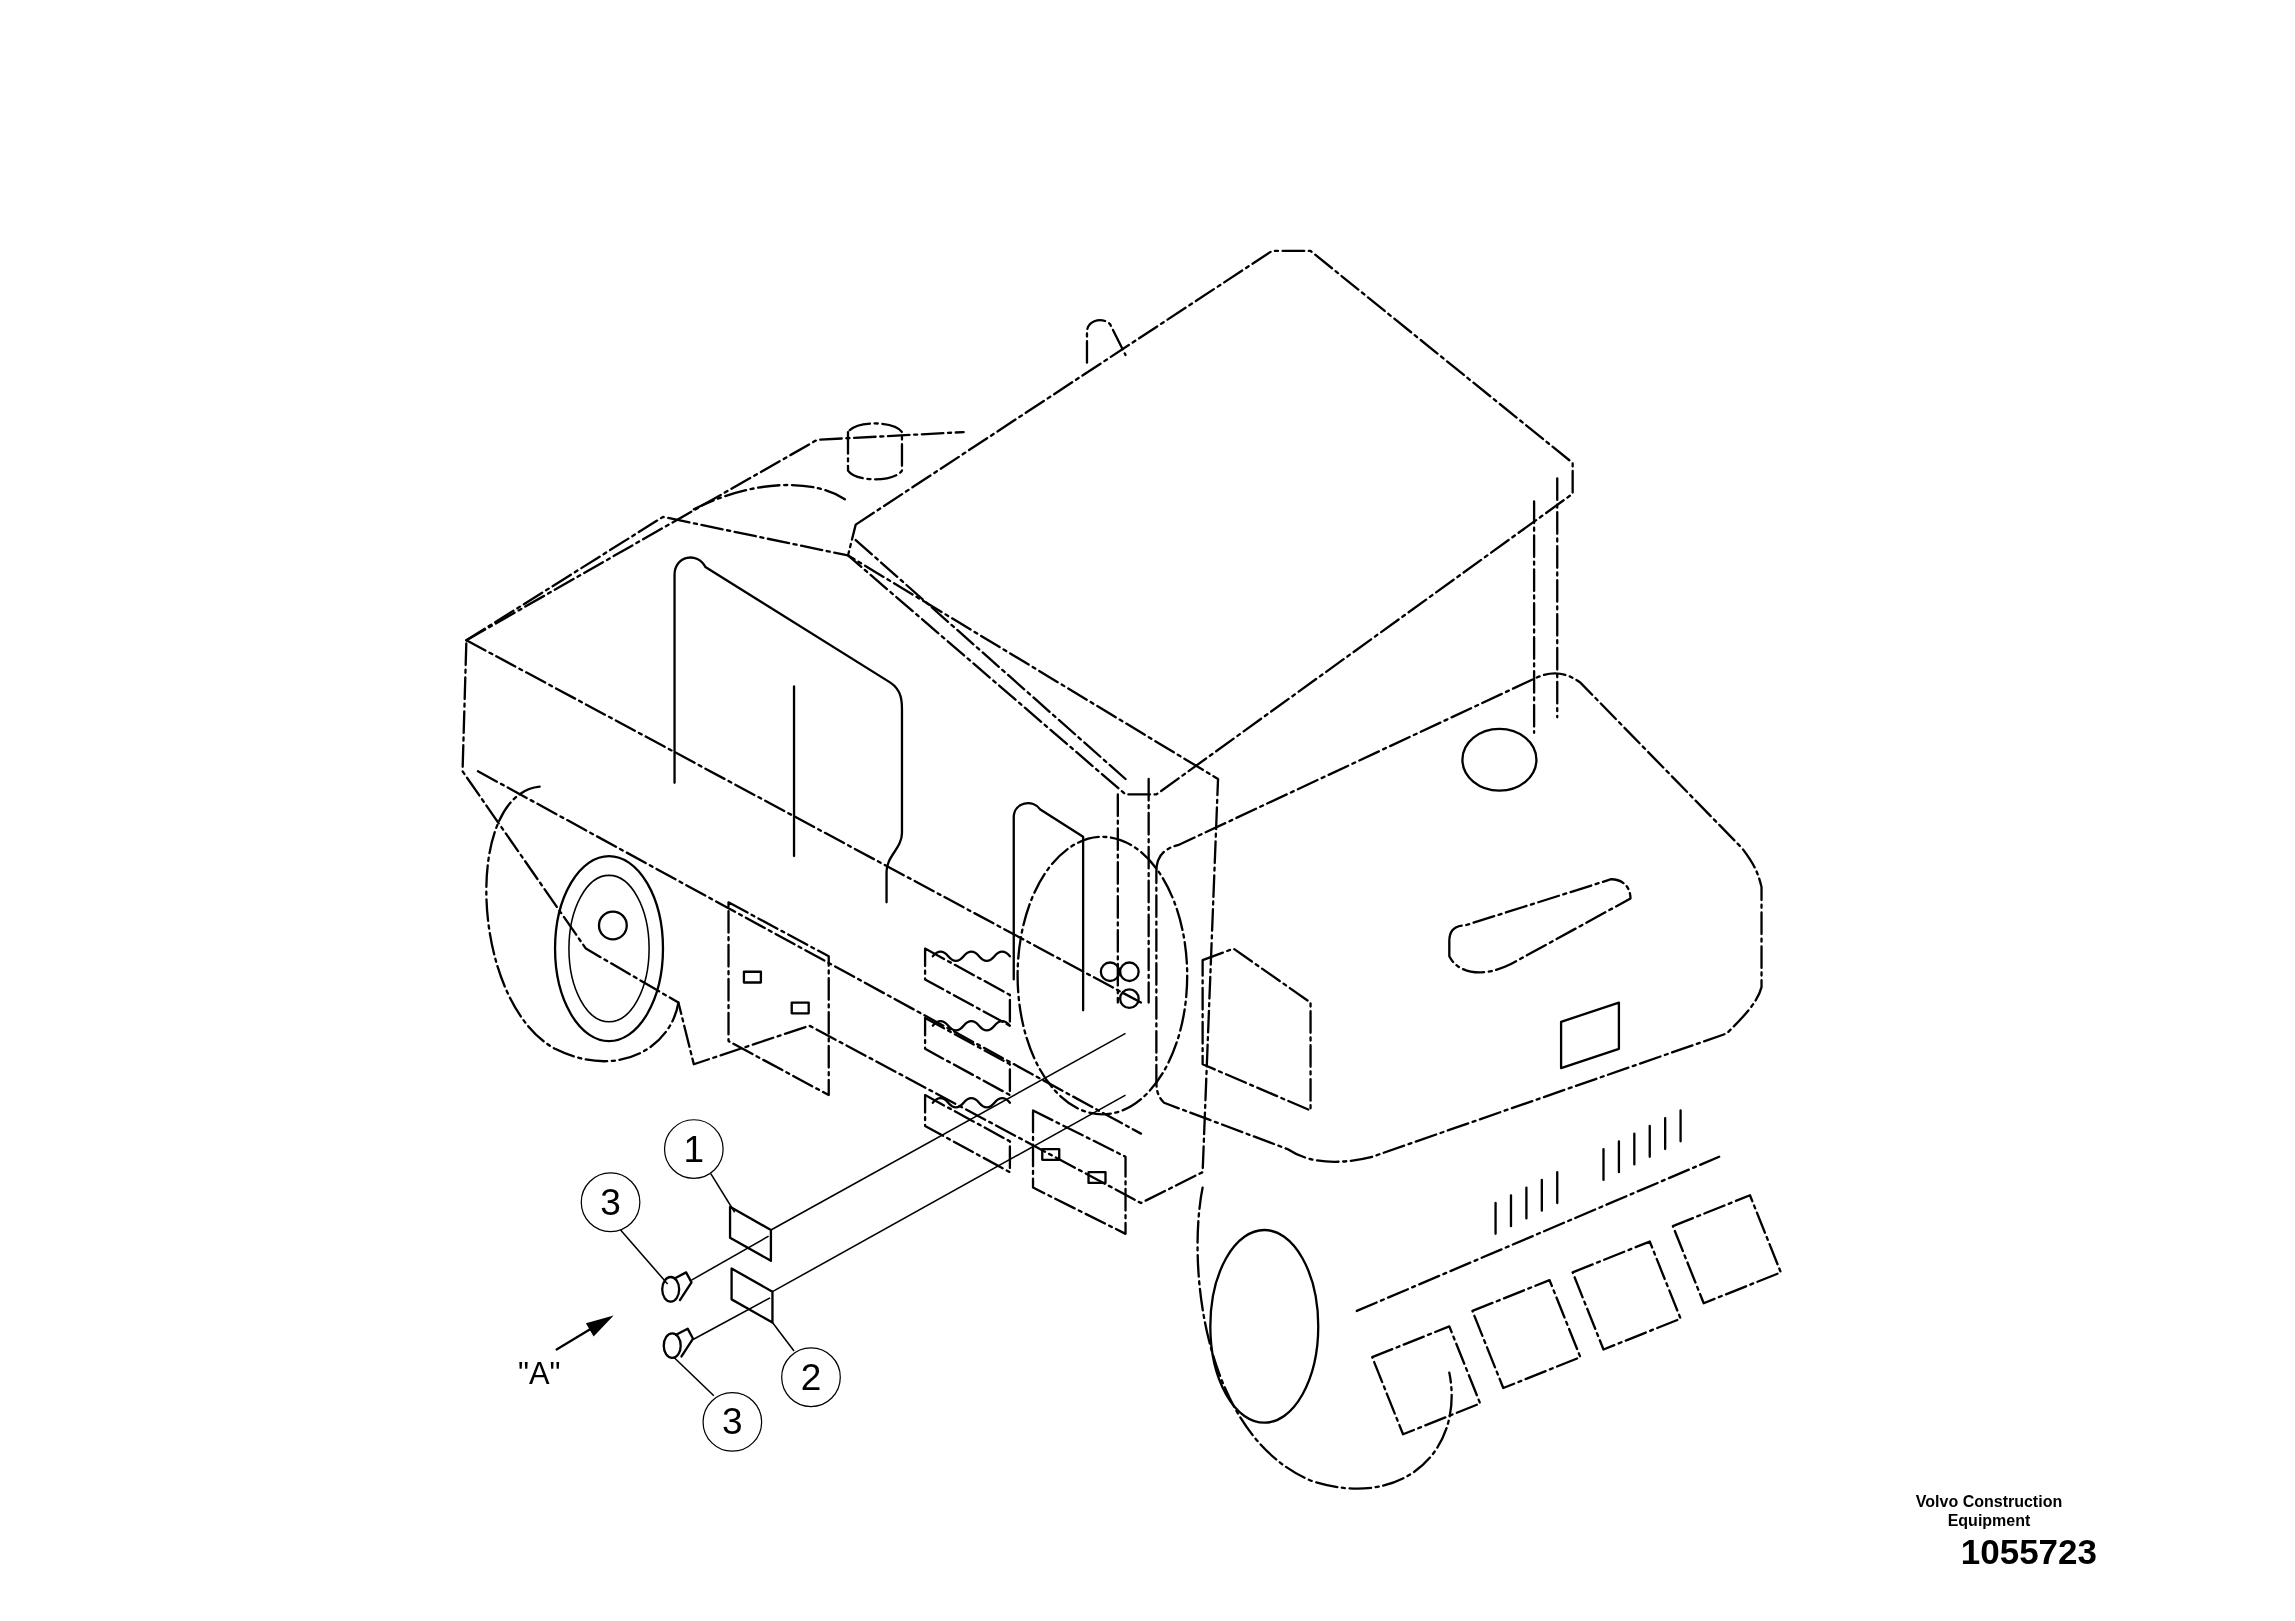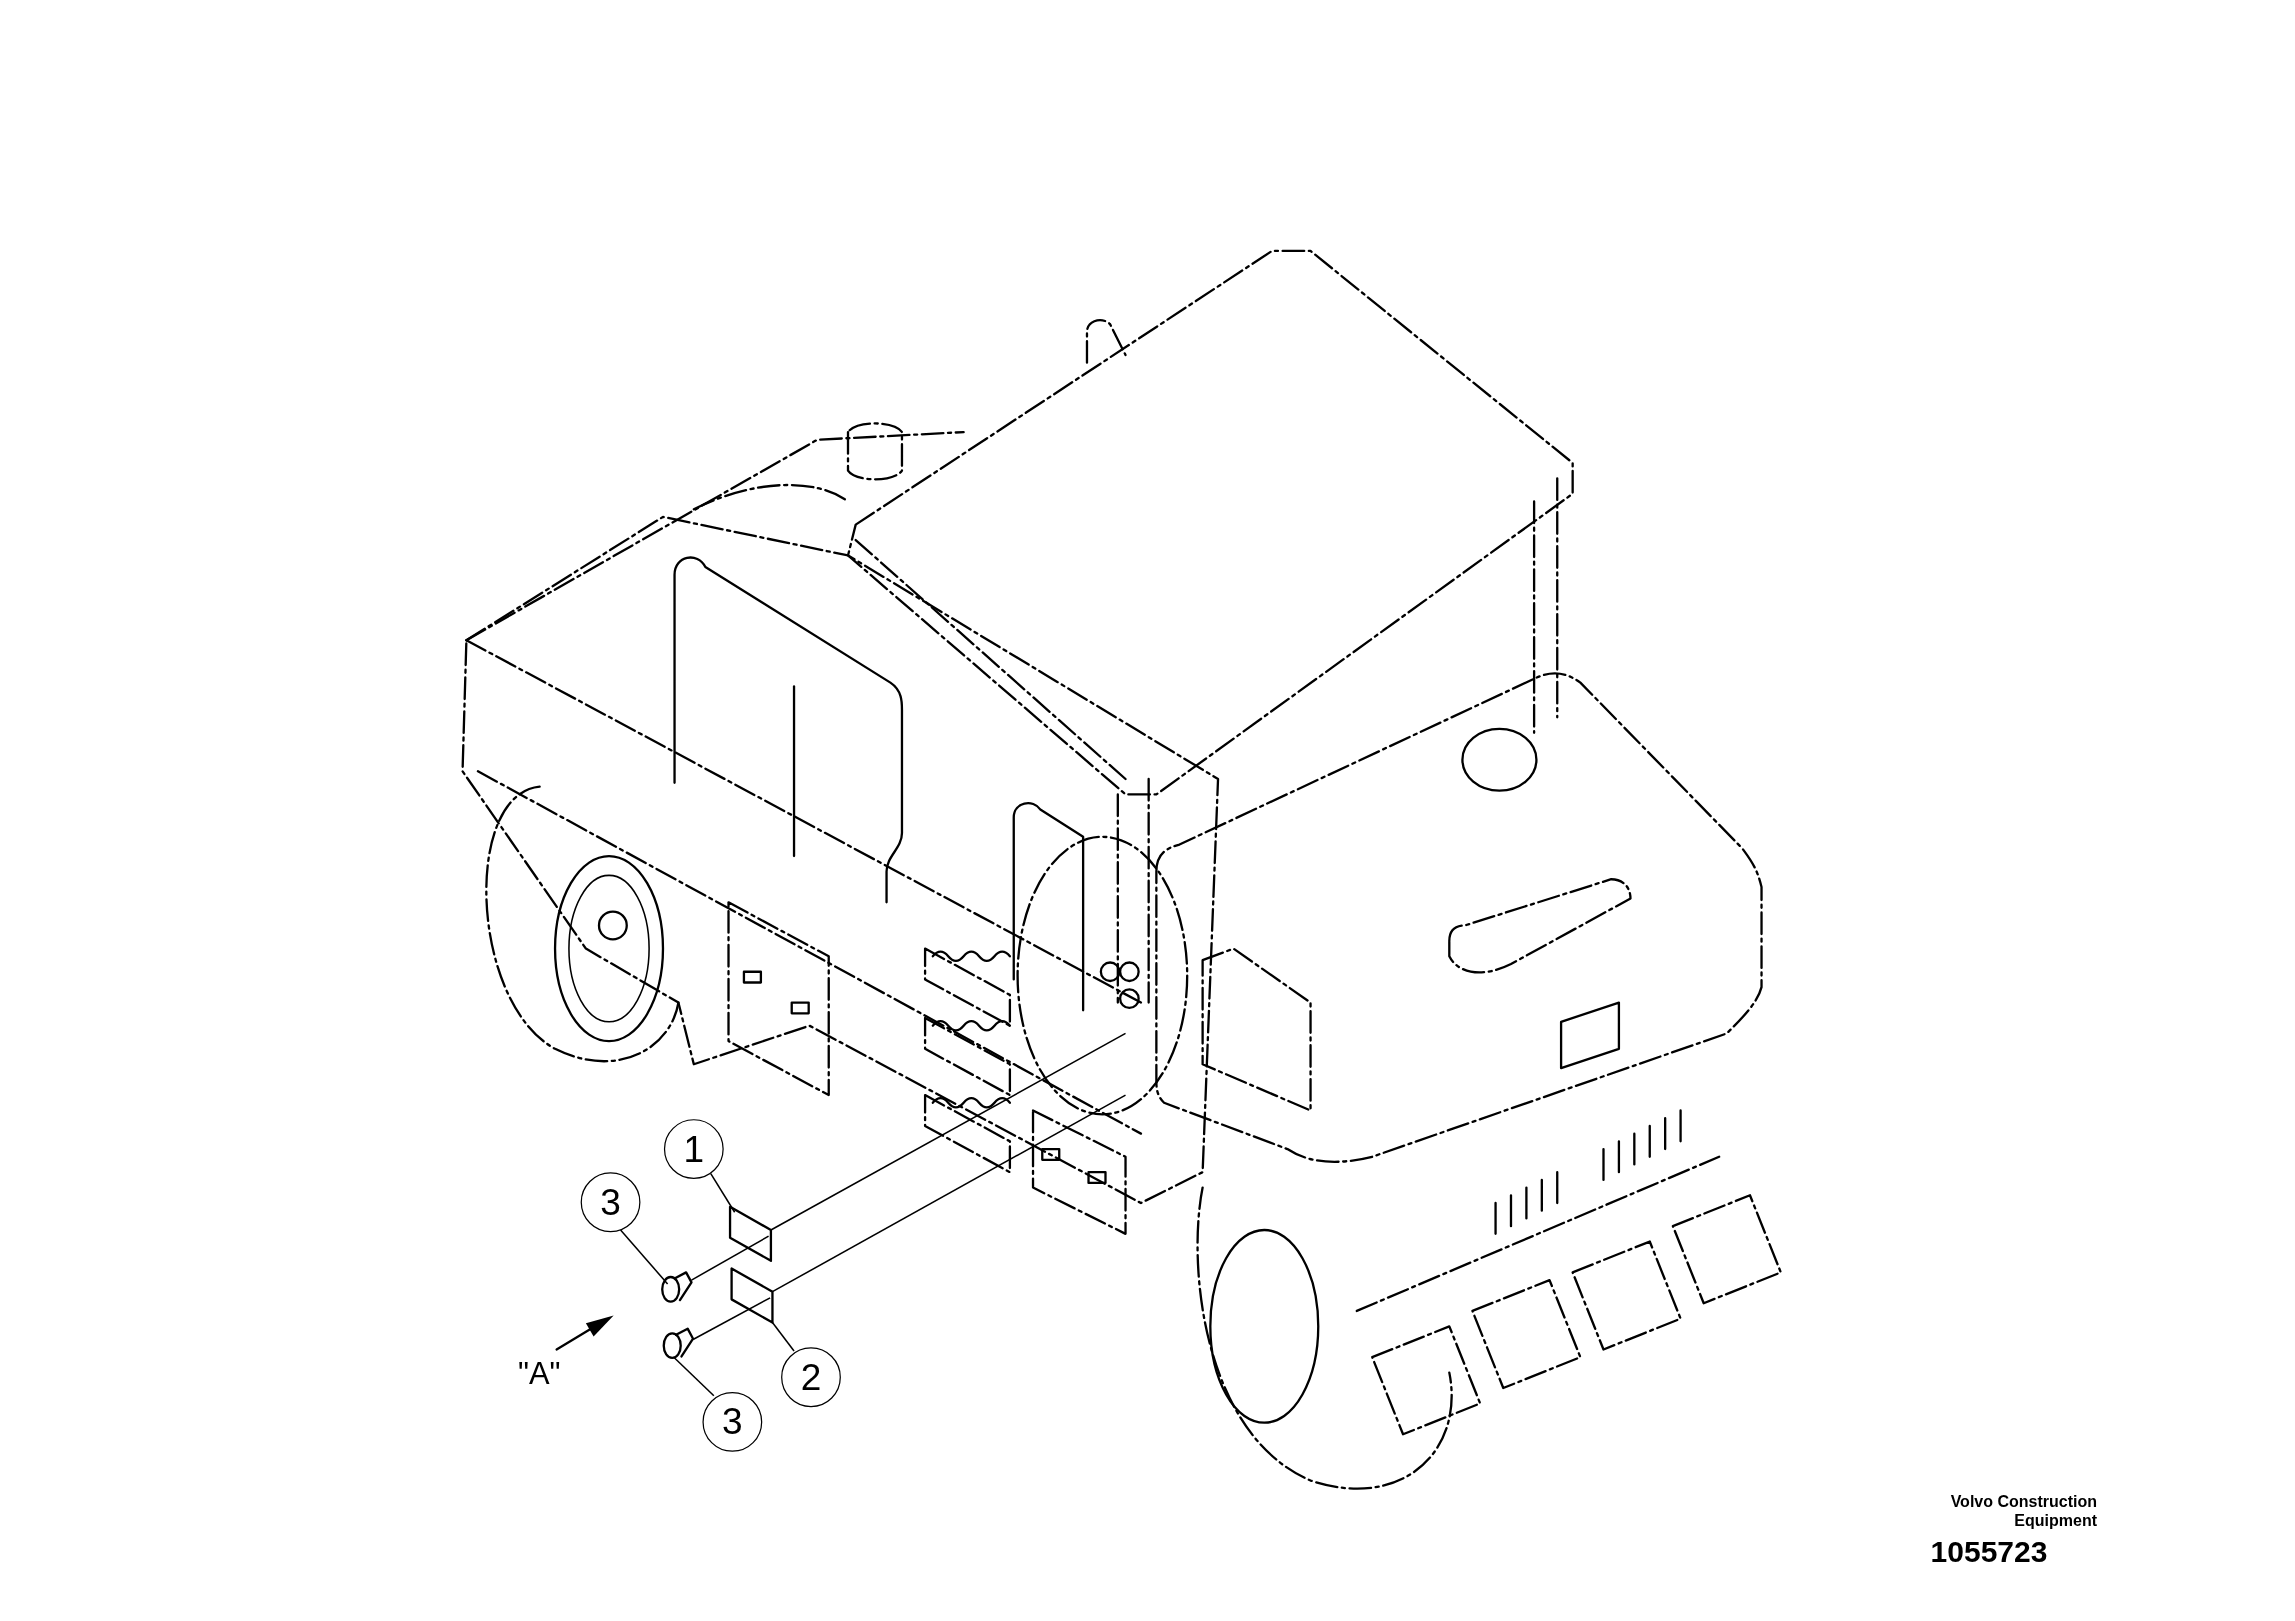--- a/index.html
+++ b/index.html
@@ -5,22 +5,22 @@
   html, body { margin: 0; padding: 0; background: #ffffff; }
   body { width: 2295px; height: 1622px; position: relative; overflow: hidden; font-family: "Liberation Sans", sans-serif; }
   #drawing { position: absolute; left: 0; top: 0; width: 2295px; height: 1622px; }
   .outline { fill: none; stroke: #000; stroke-width: 3; stroke-dasharray: 28 6 4 6; stroke-linejoin: round; stroke-linecap: round; }
   .solid { fill: none; stroke: #000; stroke-width: 3; stroke-linejoin: round; stroke-linecap: round; }
   .thin { fill: none; stroke: #000; stroke-width: 2; }
   .callout-circle { fill: #fff; stroke: #000; stroke-width: 1.6; }
   .callout-text { font-family: "Liberation Sans", sans-serif; font-size: 48px; fill: #000; text-anchor: middle; dominant-baseline: central; }
   .view-label { font-family: "Liberation Sans", sans-serif; font-size: 40px; fill: #000; }
   .title-block { position: absolute; left: 1881px; top: 1492px; width: 216px; text-align: center; color: #000; }
-  .tb-company { font-family: "Liberation Sans", sans-serif; font-weight: bold; font-size: 16px; line-height: 19px; text-align: right; }
-  .tb-number { font-family: "Liberation Sans", sans-serif; font-weight: bold; font-size: 30px; line-height: 34px; margin-top: 4.6px; }
+  .tb-company { font-family: "Liberation Sans", sans-serif; font-weight: bold; font-size: 16px; line-height: 19px; }
+  .tb-number { font-family: "Liberation Sans", sans-serif; font-weight: bold; font-size: 35px; line-height: 34px; margin-top: 4.6px; text-align: right; }
 </style>
 </head>
 <body>
 
 <svg id="drawing" viewBox="0 0 2977 2103" xmlns="http://www.w3.org/2000/svg">
 
   <g>
     <path class="outline" d="M700 1020 C 600 1030, 610 1300, 720 1360 C 800 1400, 870 1360, 880 1300"></path>
     <ellipse class="solid" cx="790" cy="1230" rx="70" ry="120"></ellipse>
     <ellipse class="thin" cx="790" cy="1230" rx="52" ry="95"></ellipse>

